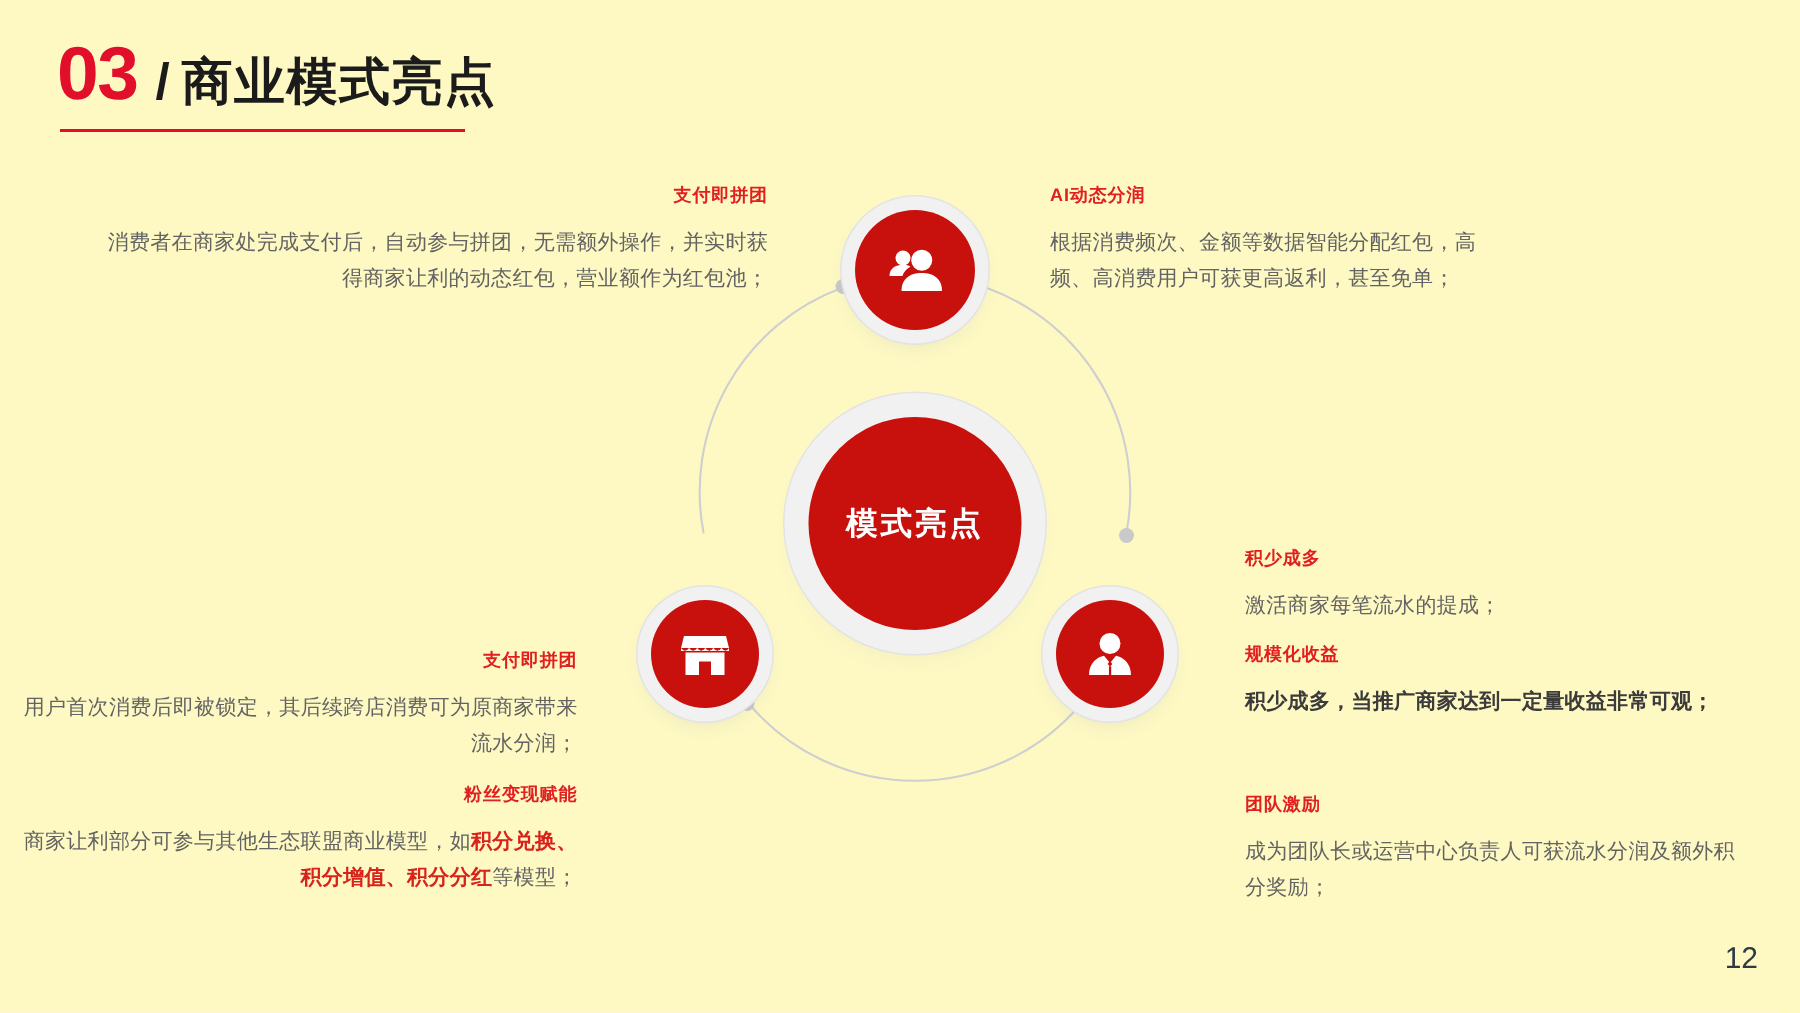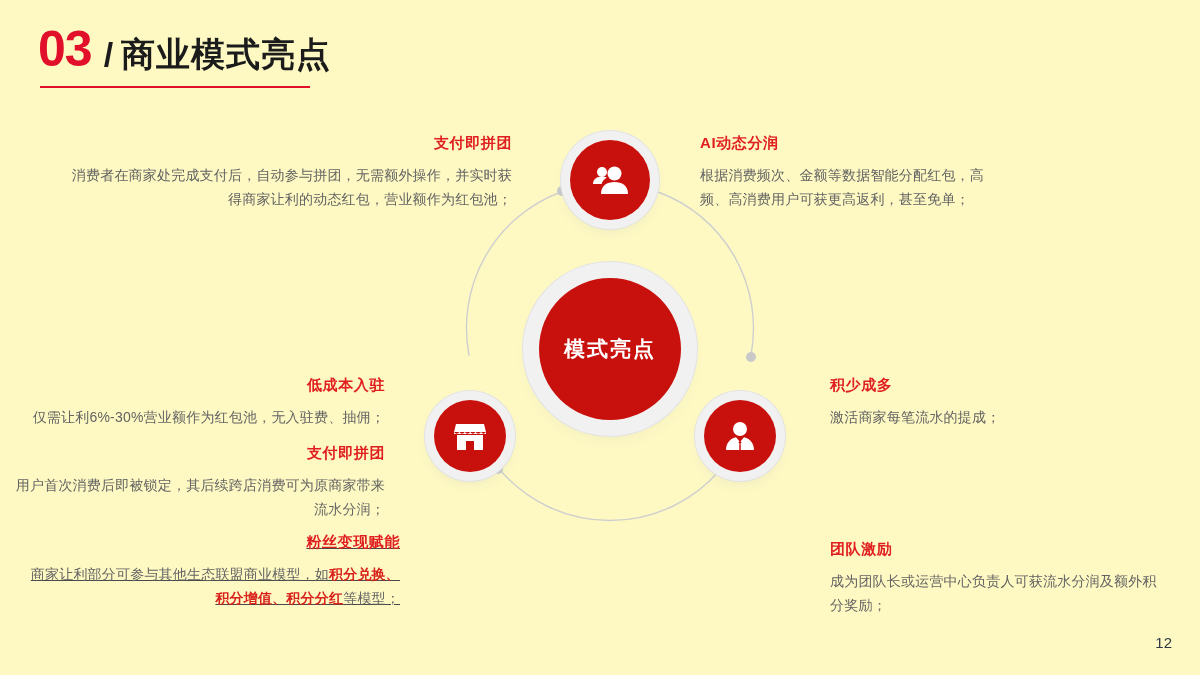--- a/index.html
+++ b/index.html
@@ -95,25 +95,24 @@
     font-weight: bold;
     letter-spacing: 2px;
   }
   .node-top   { width: 80px; height: 80px; left: 160px; top: 30px; }
   .node-left  { width: 72px; height: 72px; left: 24px;  top: 290px; }
   .node-right { width: 72px; height: 72px; left: 294px; top: 290px; }
   
   .tblock { position: absolute; }
   .tblock .t-head {
     color: #e02020;
-    font-size: 15px;
+    font-size: 12px;
     font-weight: bold;
     margin-bottom: 11px;
     letter-spacing: 0.6px;
-    margin-top: 12px;
   }
   .tblock .t-body {
     color: #636363;
     font-size: 14px;
     line-height: 1.68;
     letter-spacing: 0.2px;
   }
   .tblock.right-al { text-align: right; }
   .tblock.left-al  { text-align: left; }
   .t-body .em {
@@ -122,30 +121,30 @@
   }
   .t-body.strong {
     color: #3b3b3b;
     font-weight: bold;
   }
   
   #blk-pay      { left: 60px;  top: 122px; width: 452px; }
   #blk-ai       { left: 700px; top: 122px; width: 310px; }
   #blk-lowcost  { left: 10px;  top: 364px; width: 375px; }
   #blk-traffic  { left: 10px;  top: 432px; width: 375px; }
-  #blk-fans     { left: 25px;  top: 521px; width: 375px; text-decoration: underline; }
+  #blk-fans     { left: 10px;  top: 521px; width: 375px; }
   #blk-profit   { left: 830px; top: 364px; width: 340px; }
   #blk-scale    { left: 830px; top: 428px; width: 330px; }
   #blk-team     { left: 830px; top: 528px; width: 330px; }
   
   .page-num {
     position: absolute;
     right: 28px;
     bottom: 24px;
-    font-size: 15px;
+    font-size: 20px;
     color: #2f3a46;
     font-weight: 500;
   }
 </style>
 </head>
 <body>
 
 <div class="slide">
 
   <div class="header">
@@ -203,40 +202,40 @@
   <div class="tblock right-al" id="blk-pay">
     <div class="t-head">支付即拼团</div>
     <div class="t-body">消费者在商家处完成支付后，自动参与拼团，无需额外操作，并实时获得商家让利的动态红包，营业额作为红包池；</div>
   </div>
 
   <div class="tblock left-al" id="blk-ai">
     <div class="t-head">AI动态分润</div>
     <div class="t-body">根据消费频次、金额等数据智能分配红包，高频、高消费用户可获更高返利，甚至免单；</div>
   </div>
 
-  <div class="tblock right-al" id="blk-lowcost">
-    <div class="t-head">低成本入驻</div>
-    <div class="t-body">仅需让利6%-30%营业额作为红包池，无入驻费、抽佣；</div>
-  </div>
 
   <div class="tblock right-al" id="blk-traffic">
     <div class="t-head">支付即拼团</div>
     <div class="t-body">用户首次消费后即被锁定，其后续跨店消费可为原商家带来流水分润；</div>
   </div>
 
   <div class="tblock right-al" id="blk-fans">
     <div class="t-head">粉丝变现赋能</div>
     <div class="t-body"><span>商家让利部分可参与其他生态联盟商业模型，如</span><span class="em">积分兑换、积分增值、积分分红</span><span>等模型；</span></div>
   </div>
 
   <div class="tblock left-al" id="blk-profit">
     <div class="t-head">积少成多</div>
     <div class="t-body">激活商家每笔流水的提成；</div>
   </div>
 
+  <div class="tblock left-al" id="blk-scale">
+    <div class="t-head">规模化收益</div>
+    <div class="t-body strong">积少成多，当推广商家达到一定量收益非常可观；</div>
+  </div>
 
   <div class="tblock left-al" id="blk-team">
     <div class="t-head">团队激励</div>
     <div class="t-body">成为团队长或运营中心负责人可获流水分润及额外积分奖励；</div>
   </div>
 
   <div class="page-num">12</div>
 
 </div>
 

